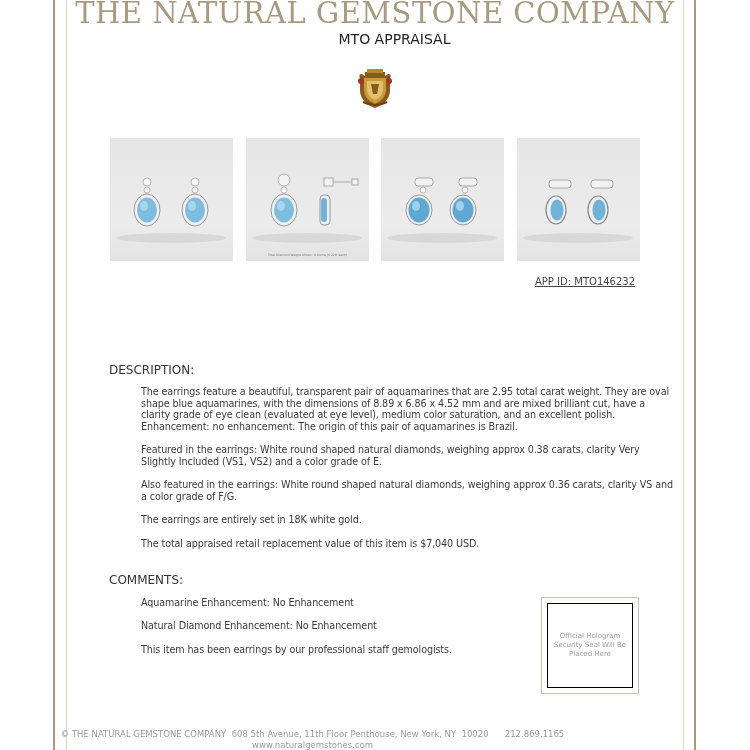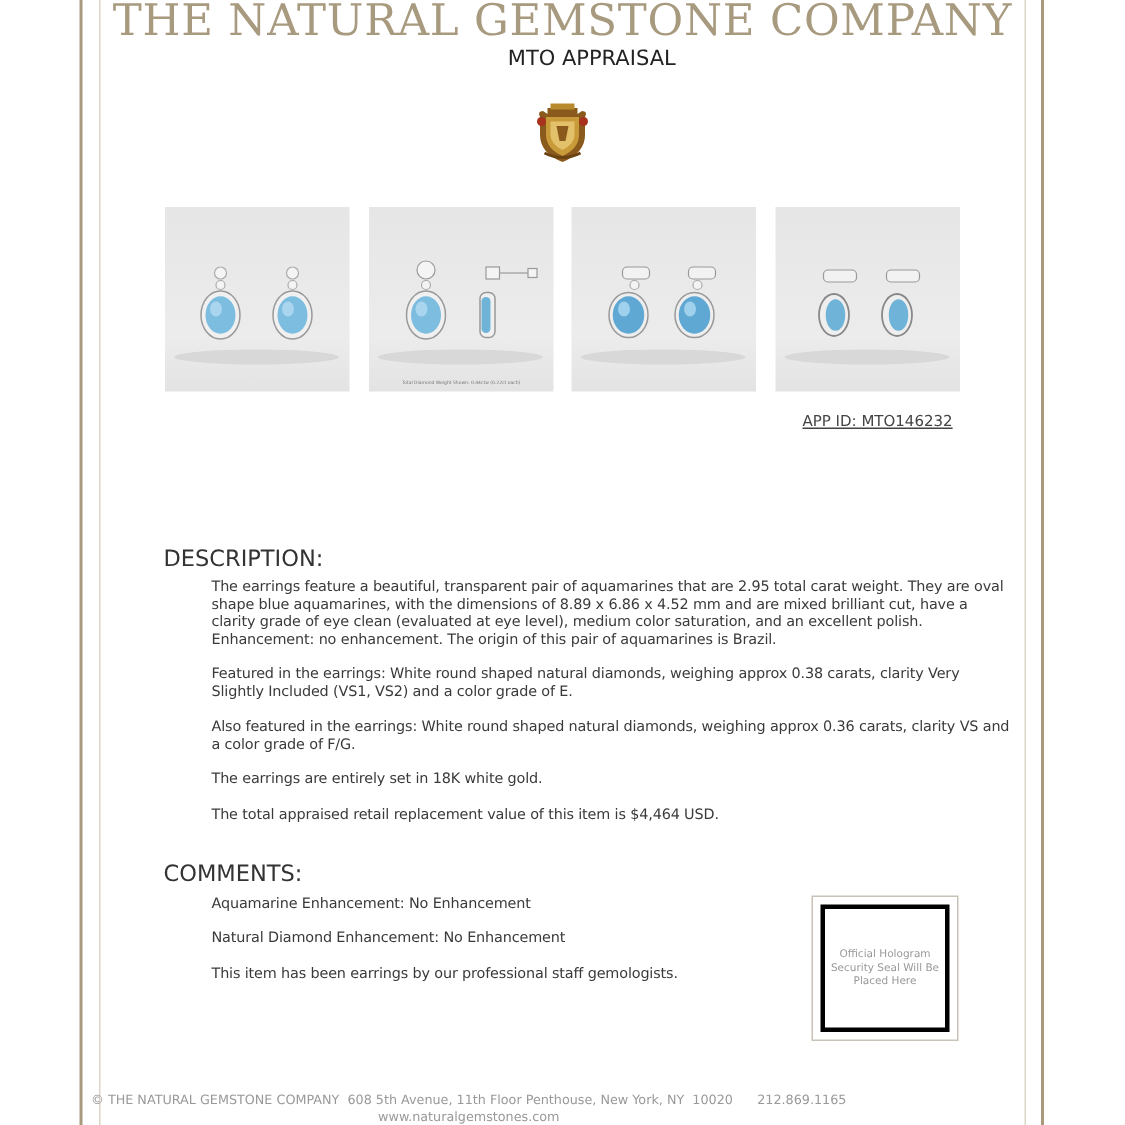--- a/index.html
+++ b/index.html
@@ -30,33 +30,33 @@
   .photo svg { position: absolute; left: 0; top: 0; }
   .photo-caption {
     position: absolute; bottom: 4px; left: 0; width: 100%; text-align: center;
     font-size: 3px; color: #777; white-space: nowrap;
   }
 
   .app-id {
     position: absolute; top: 276px; left: 535px; font-size: 10px; color: #444; text-decoration: underline;
   }
 
-  .section-label { position: absolute; left: 109px; font-size: 15px; color: #333; }
+  .section-label { position: absolute; left: 109px; font-size: 12px; color: #333; }
   .para {
     position: absolute; left: 109px; width: 535px; font-size: 9.6px; line-height: 11.6px;
     color: #3a3a3a; letter-spacing: -0.1px; margin-left: 32px;
   }
 
   .seal {
     position: absolute; left: 541px; top: 597px; width: 98px; height: 97px;
     border: 1px solid #c9c2b6;
   }
   .seal-inner {
     position: absolute; left: 5px; top: 5px; right: 5px; bottom: 5px;
-    border: 3px solid #000000; display: flex; align-items: center; justify-content: center;
+    border: 1px solid #000000; display: flex; align-items: center; justify-content: center;
   }
   .seal-text {
     font-size: 7px; line-height: 9px; color: #999; text-align: center; width: 80px;
   }
 
   .footer {
     position: absolute; top: 729px; left: 0; width: 625px; text-align: center;
     font-size: 8.5px; color: #999; white-space: nowrap;
   }
   .footer-url { top: 740px; }
@@ -146,21 +146,21 @@
   </svg>
 </div>
 
 <div class="app-id">APP ID: MTO146232</div>
 
 <div class="section-label" style="top:363px">DESCRIPTION:</div>
 <div class="para" style="top:386px">The earrings feature a beautiful, transparent pair of aquamarines that are 2.95 total carat weight. They are oval shape blue aquamarines, with the dimensions of 8.89 x 6.86 x 4.52 mm and are mixed brilliant cut, have a clarity grade of eye clean (evaluated at eye level), medium color saturation, and an excellent polish. Enhancement: no enhancement. The origin of this pair of aquamarines is Brazil.</div>
 <div class="para" style="top:444px">Featured in the earrings: White round shaped natural diamonds, weighing approx 0.38 carats, clarity Very Slightly Included (VS1, VS2) and a color grade of E.</div>
 <div class="para" style="top:479px">Also featured in the earrings: White round shaped natural diamonds, weighing approx 0.36 carats, clarity VS and a color grade of F/G.</div>
 <div class="para" style="top:514px">The earrings are entirely set in 18K white gold.</div>
-<div class="para" style="top:538px">The total appraised retail replacement value of this item is $4,464 USD.</div>
+<div class="para" style="top:538px">The total appraised retail replacement value of this item is $7,040 USD.</div>
 
 <div class="section-label" style="top:573px">COMMENTS:</div>
 <div class="para" style="top:597px">Aquamarine Enhancement: No Enhancement</div>
 <div class="para" style="top:620px">Natural Diamond Enhancement: No Enhancement</div>
 <div class="para" style="top:644px">This item has been earrings by our professional staff gemologists.</div>
 
 <div class="seal">
   <div class="seal-inner">
     <div class="seal-text">Official Hologram Security Seal Will Be Placed Here</div>
   </div>

